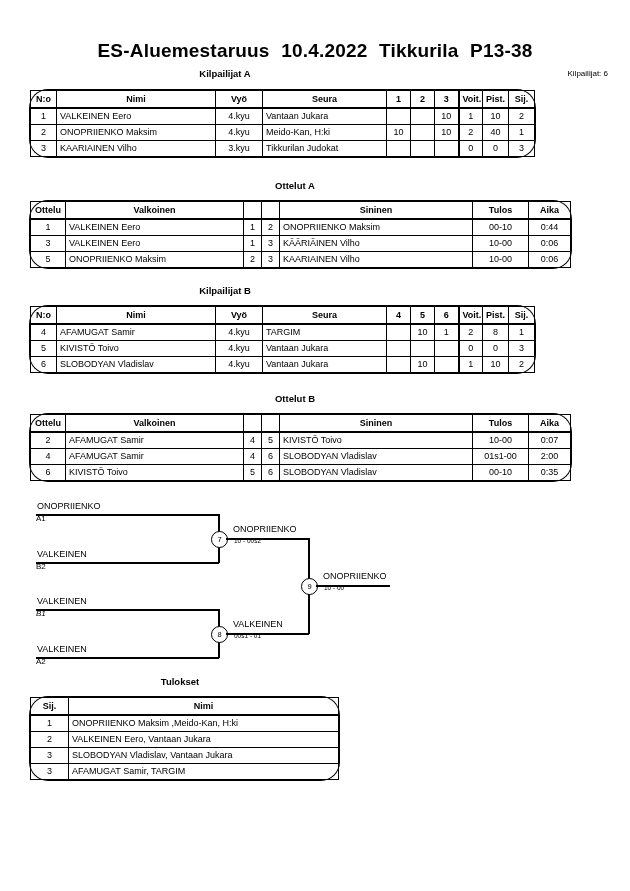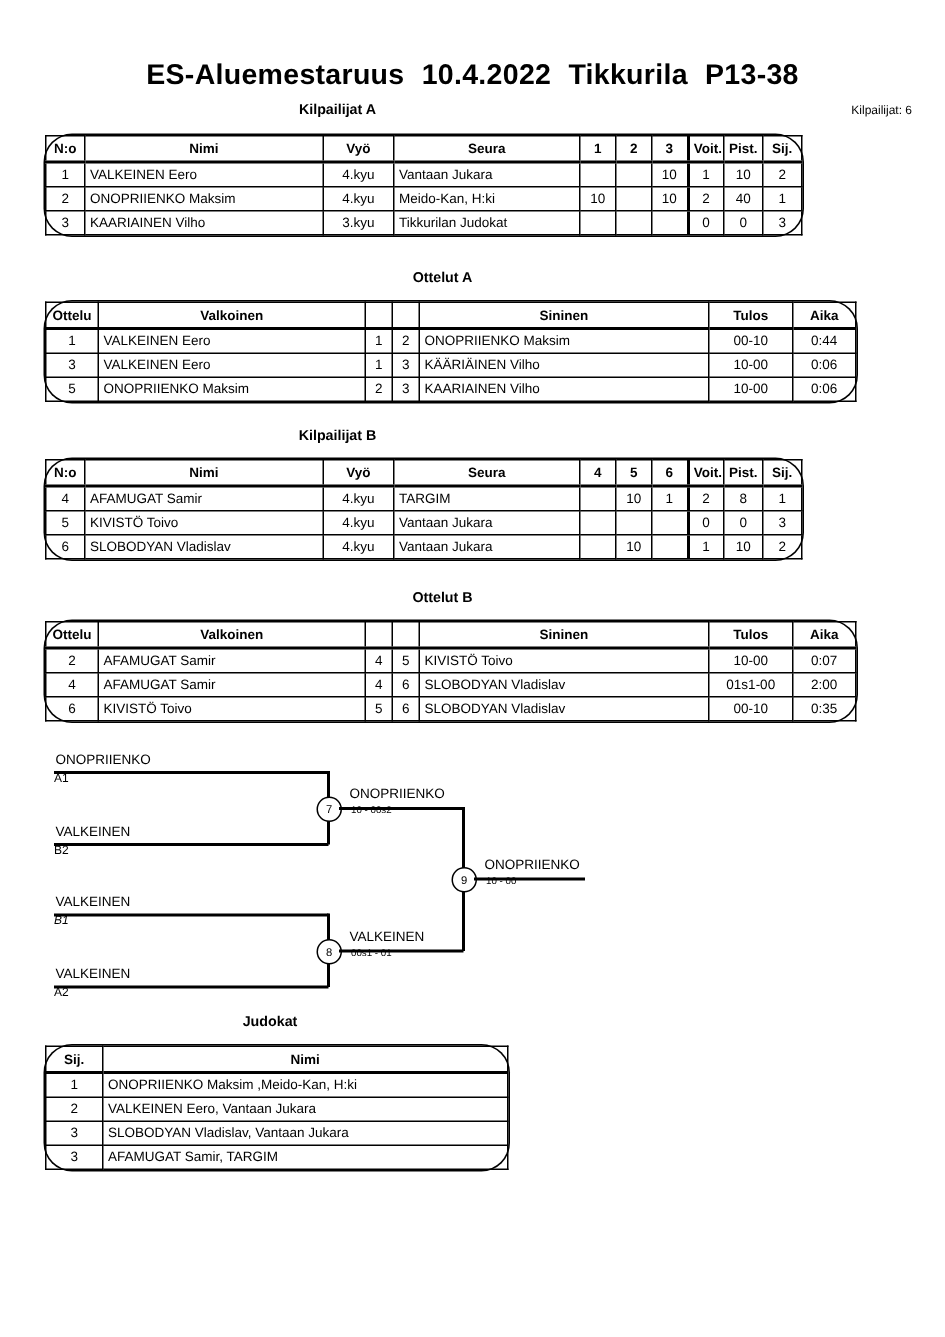--- a/index.html
+++ b/index.html
@@ -380,21 +380,21 @@
     <div class="bline bh" style="left:226px;top:138px;width:83px;"></div>
 
     <div class="bline bv" style="left:308px;top:43px;height:96px;"></div>
 
     <div class="node" style="left:301px;top:83px;">9</div>
     <div class="blabel" style="left:323px;top:76px;">ONOPRIIENKO</div>
     <div class="bscore" style="left:324px;top:89px;">10 - 00</div>
     <div class="bline bh" style="left:316px;top:90px;width:74px;"></div>
   </div>
 
-  <div class="caption" style="left:0;top:676px;width:360px;">Judokat</div>
+  <div class="caption" style="left:0;top:676px;width:360px;">Tulokset</div>
   <table class="t outer" style="left:30px;top:697px;width:308px;">
     <colgroup>
         <col style="width:38px">
         <col style="width:270px">
       </colgroup>
     <thead>
       <tr>
         <th class="c">Sij.</th>
         <th class="c">Nimi</th>
       </tr>

